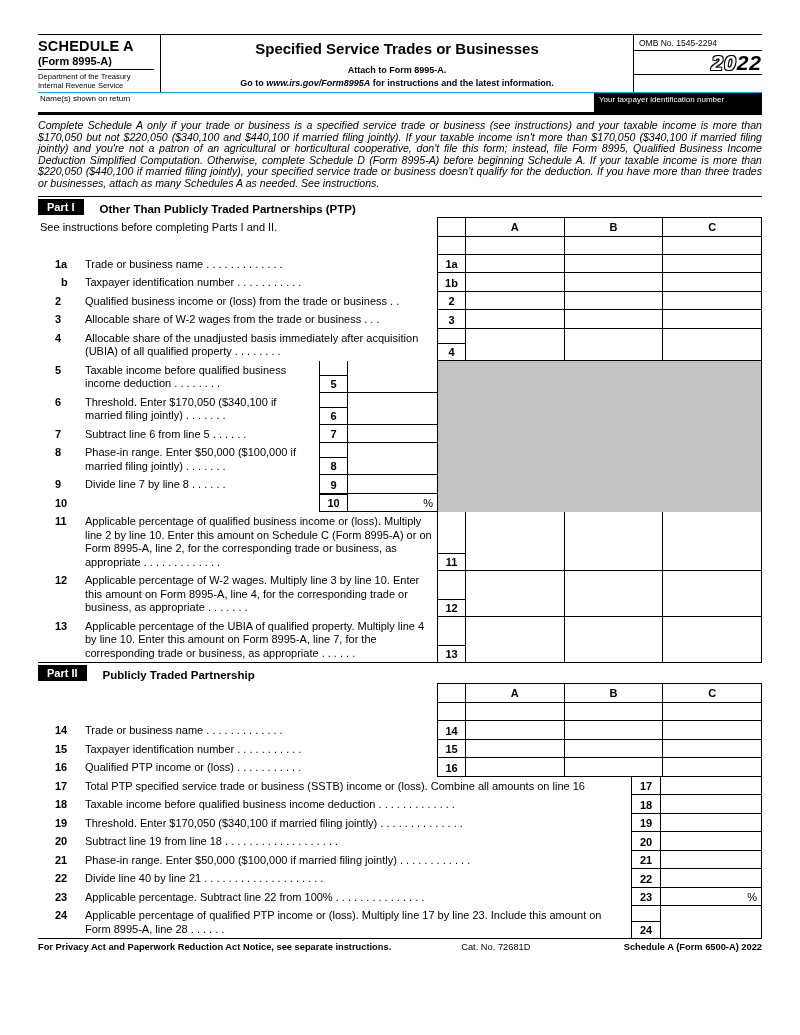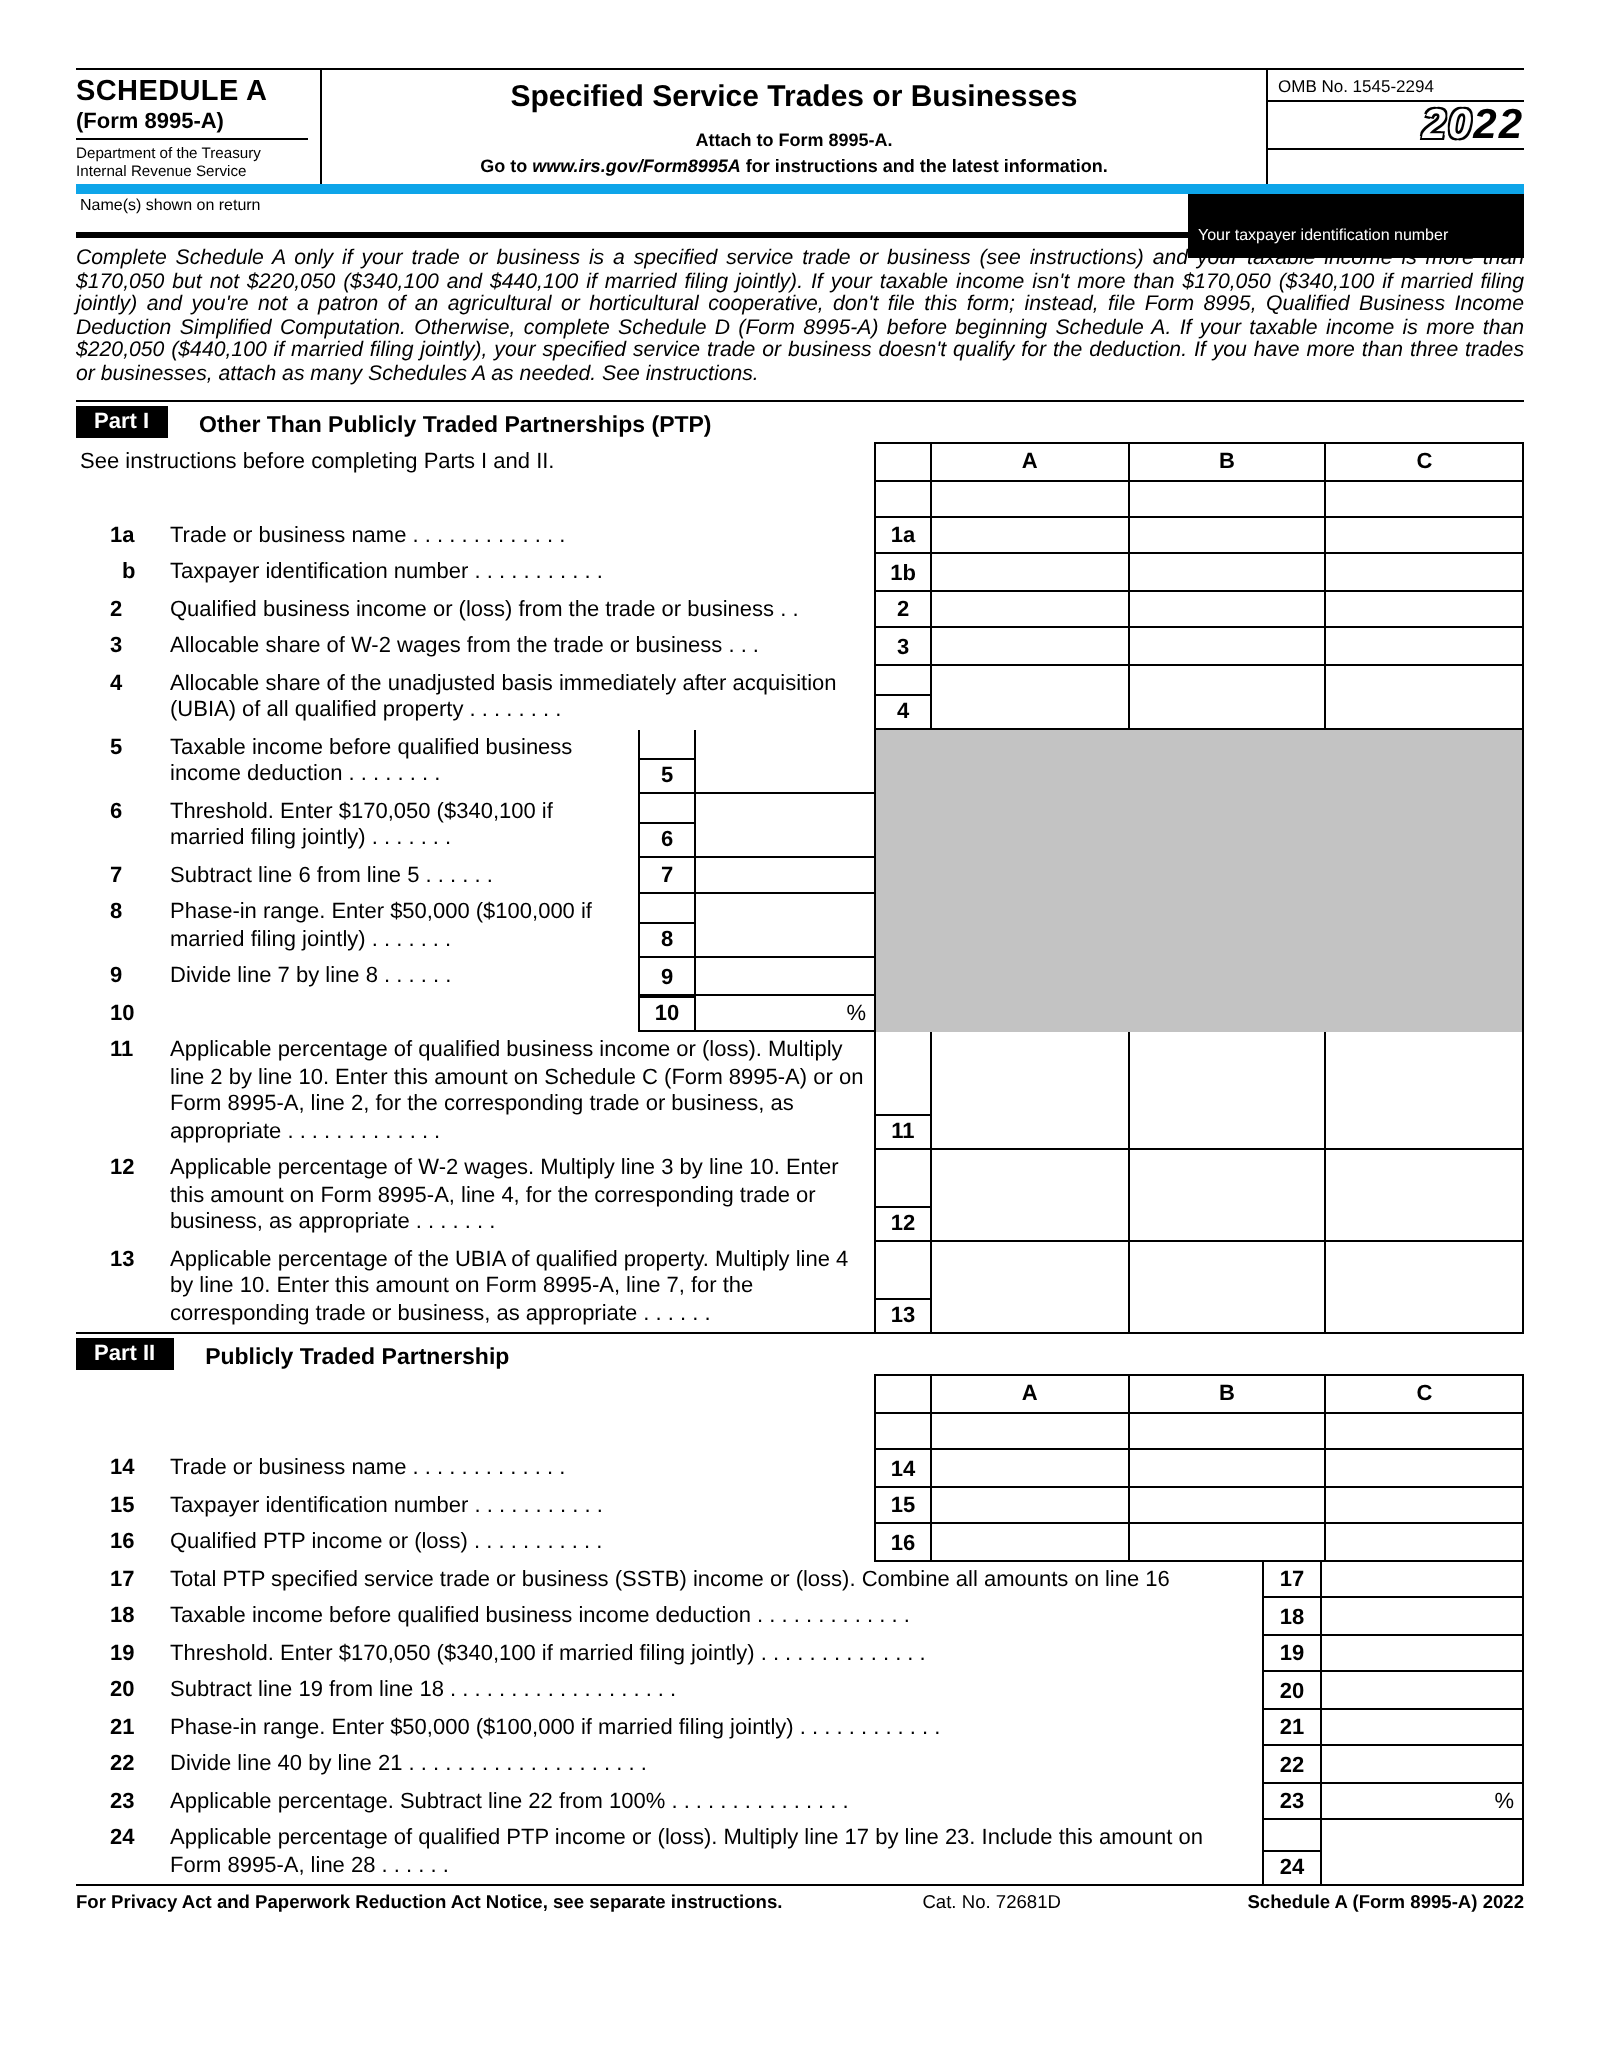--- a/index.html
+++ b/index.html
@@ -1,41 +1,41 @@
 <!DOCTYPE html>
 <html><head>
 <meta charset="utf-8">
 <style>
   *{box-sizing:border-box;margin:0;padding:0;}
   body{margin:0;background:#fff;}
   .page{width:800px;height:1035px;background:#fff;color:#000;
         font-family:"Liberation Sans","DejaVu Sans",sans-serif;
         padding:34px 38px 0;overflow:hidden;}
   
-  .hdr{display:flex;border-top:1px solid #000;border-bottom:5px solid #0ea5e9;}
+  .hdr{display:flex;border-top:1px solid #000;border-bottom:1px solid #0ea5e9;}
   .hleft{width:122px;padding:3px 6px 2px 0;display:flex;flex-direction:column;}
   .sched{font-size:14.5px;font-weight:bold;letter-spacing:.2px;}
   .formno{font-size:11px;font-weight:bold;margin-top:1px;}
   .dept{margin-top:auto;border-top:1px solid #000;padding-top:2px;font-size:7.6px;line-height:9px;}
   .hcenter{flex:1;border-left:1px solid #000;border-right:1px solid #000;padding:5px 8px 4px;}
   .title{font-size:15px;font-weight:bold;text-align:center;}
   .attach{font-size:9px;font-weight:bold;text-align:center;margin-top:8px;}
   .goto{font-size:9px;font-weight:bold;text-align:center;margin-top:3px;}
   .it{font-style:italic;}
   .hright{width:128px;display:flex;flex-direction:column;font-size:8.5px;}
   .omb{padding:3px 5px 2px;}
   .yearrow{border-top:1px solid #000;border-bottom:1px solid #000;text-align:right;
            font-size:21px;font-weight:bold;line-height:23px;letter-spacing:1px;font-style:italic;}
   .y-outline{color:#fff;text-shadow:-1px -1px 0 #000,1px -1px 0 #000,-1px 1px 0 #000,1px 1px 0 #000;}
   .attrow{padding:2px 5px;font-size:8px;line-height:10px;}
   .seqno{font-size:11px;font-weight:bold;}
   
   .namerow{display:flex;border-bottom:3px solid #000;height:22px;}
   .namecell{flex:1;font-size:8px;padding:1px 2px;}
-  .tincell{width:168px;background:#000;color:#fff;font-size:8px;padding:16px 5px;}
+  .tincell{width:168px;background:#000;color:#fff;font-size:8px;padding:2px 5px;}
   
   .intro{font-style:italic;font-size:10.6px;line-height:11.6px;padding:5px 0 6px;
          border-bottom:1px solid #000;text-align:justify;}
   
   .partbar{display:flex;align-items:flex-end;padding:2px 0;}
   .partbar.bt{border-top:1px solid #000;}
   .plabel{background:#000;color:#fff;font-weight:bold;font-size:11px;padding:2px 9px;}
   .ptitle{font-weight:bold;font-size:11.5px;margin-left:16px;}
   
   .tbl{font-size:11px;}
@@ -449,16 +449,16 @@
       <div class="c-num2">
           <span class="nb boxed">24</span>
         </div>
       <div class="c-val2"></div>
     </div>
   </div>
 
   <div class="footer">
     <span class="f-privacy">For Privacy Act and Paperwork Reduction Act Notice, see separate instructions.</span>
     <span class="f-cat">Cat. No. 72681D</span>
-    <span class="f-id">Schedule A (Form 8995-A) 2022</span>
+    <span class="f-id">Schedule A (Form 6500-A) 2022</span>
   </div>
 
 </div>
 
 </body></html>

